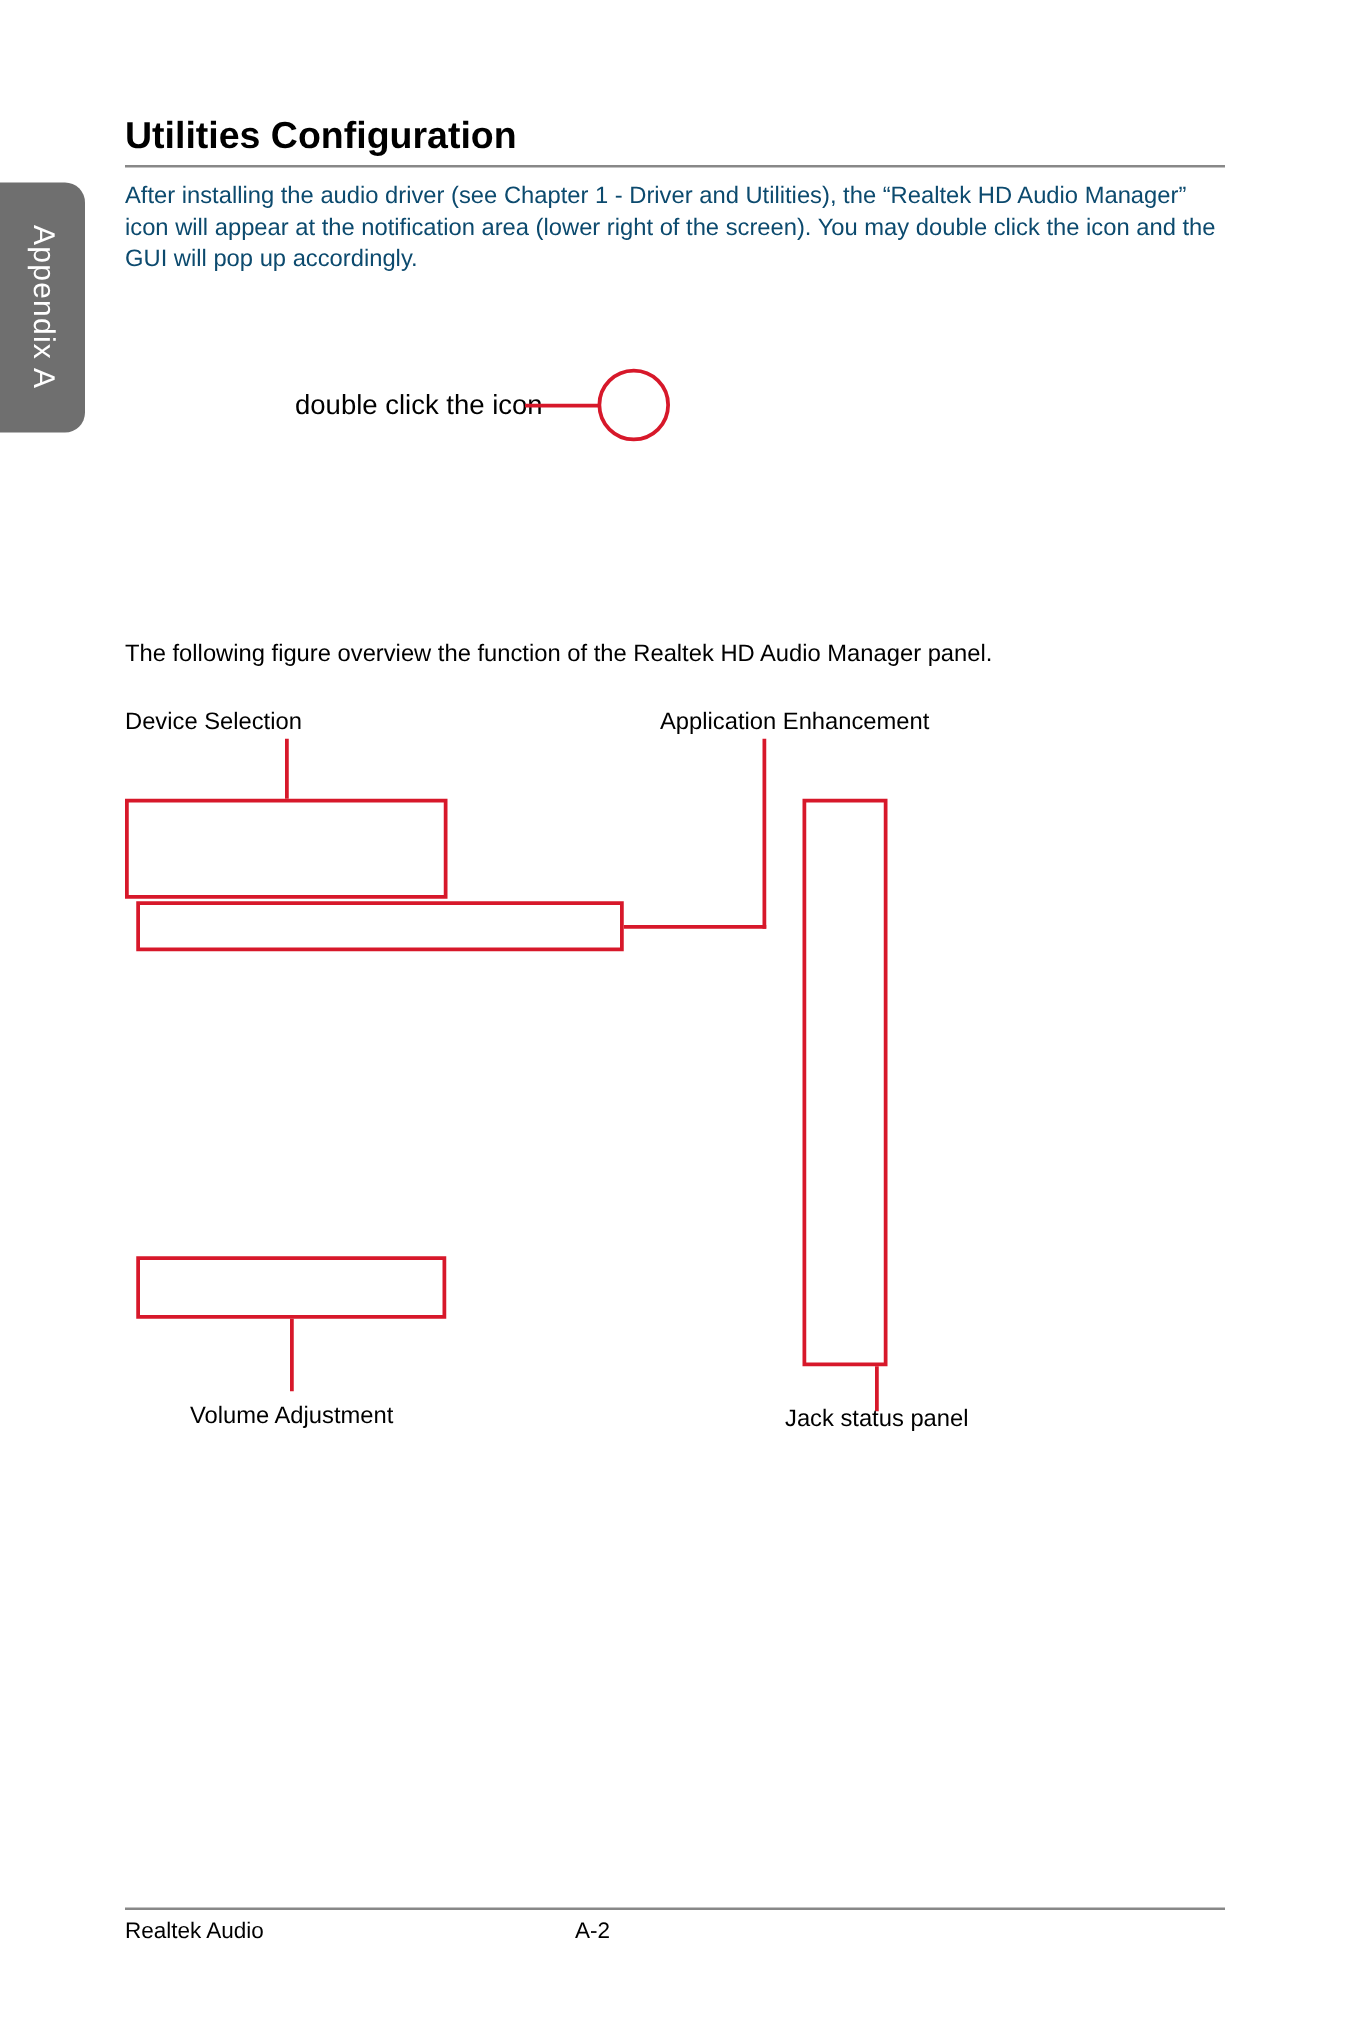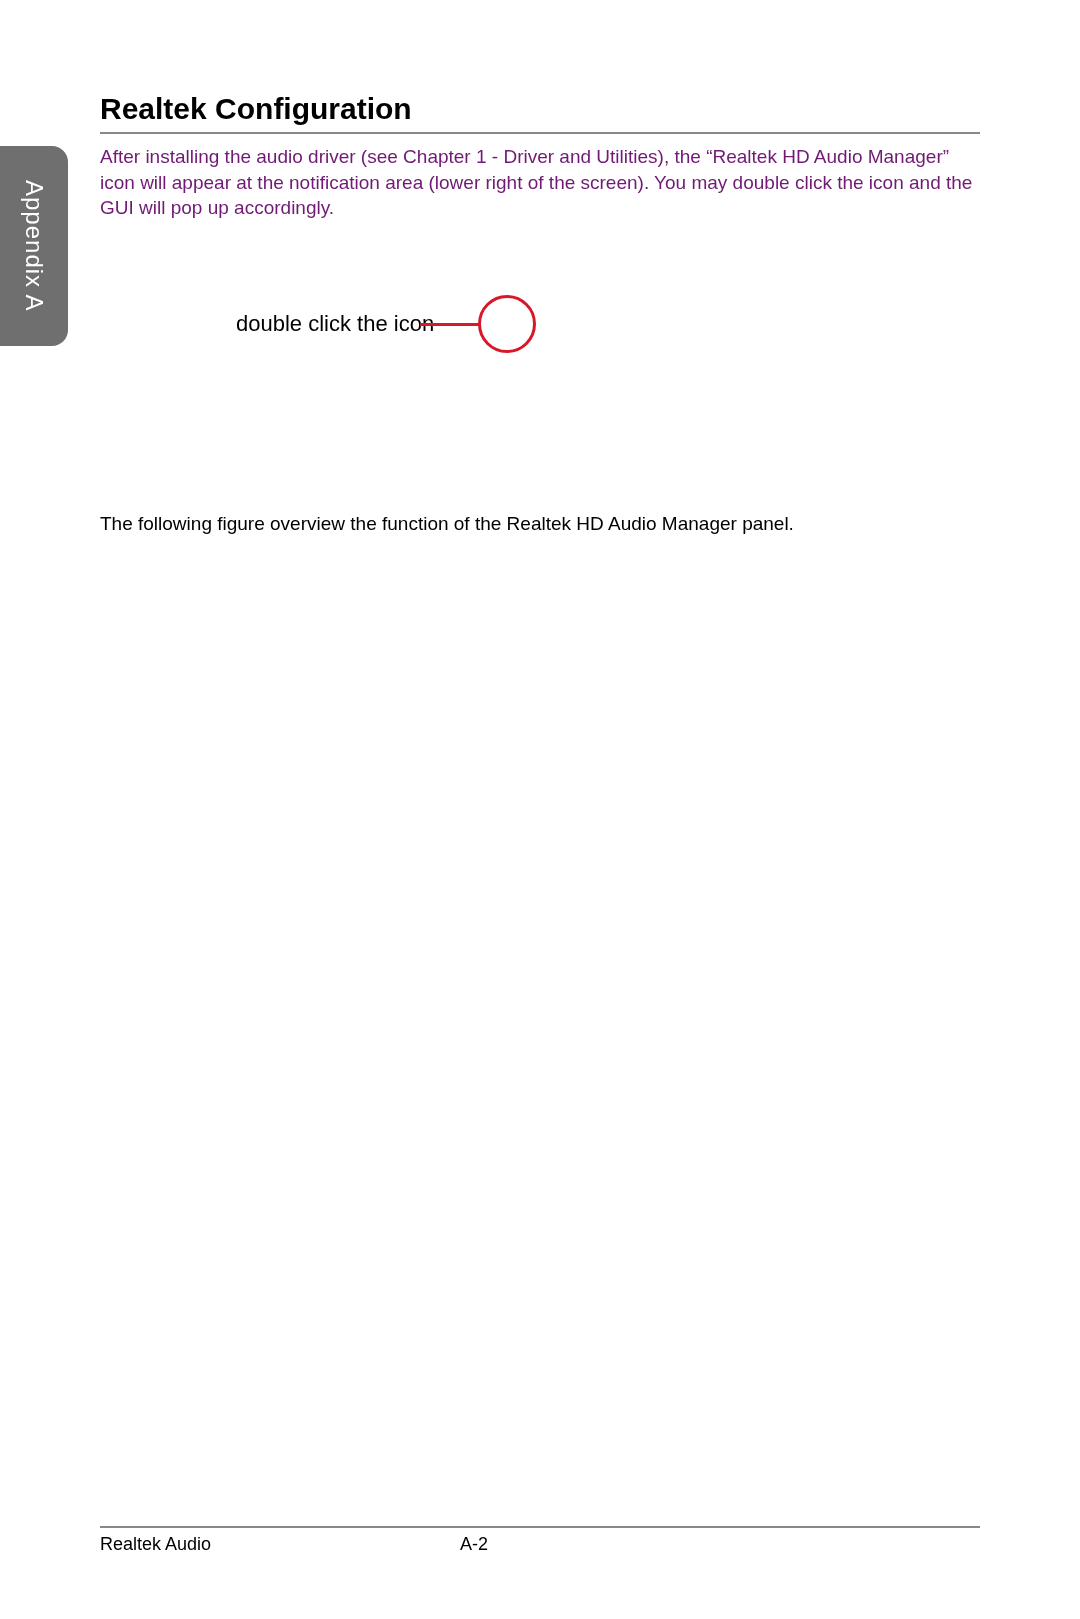--- a/index.html
+++ b/index.html
@@ -42,21 +42,21 @@
     h1 {
       font-size: 30px;
       font-weight: bold;
       padding-bottom: 6px;
       border-bottom: 2px solid #888;
       margin-bottom: 10px;
     }
     .intro {
       font-size: 19px;
       line-height: 1.35;
-      color: #701a75;
+      color: #0c4a6e;
     }
     .icon-figure {
       position: relative;
       height: 80px;
       margin-top: 60px;
       margin-bottom: 150px;
     }
     .icon-label {
       position: absolute;
       left: 136px;
@@ -216,30 +216,49 @@
     }
   </style>
 </head>
 <body>
 
 <div class="sidebar-tab">
   <span>Appendix A</span>
 </div>
 
 <div class="content">
-  <h1>Realtek Configuration</h1>
+  <h1>Utilities Configuration</h1>
   <p class="intro">After installing the audio driver (see Chapter 1 - Driver and Utilities), the “Realtek HD Audio Manager” icon will appear at the notification area (lower right of the screen). You may double click the icon and the GUI will pop up accordingly.</p>
 
   <div class="icon-figure">
     <span class="icon-label">double click the icon</span>
     <div class="icon-line"></div>
     <div class="icon-circle"></div>
   </div>
 
 
   <p class="para3">The following figure overview the function of the Realtek HD Audio Manager panel.</p>
 
+  <div class="diagram">
+    <span class="label-device">Device Selection</span>
+    <span class="label-app">Application Enhancement</span>
+
+    <div class="line-device"></div>
+    <div class="line-app-v"></div>
+    <div class="line-app-h"></div>
+
+    <div class="box-device"></div>
+    <div class="box-app"></div>
+    <div class="box-jack"></div>
+    <div class="box-volume"></div>
+
+    <div class="line-volume"></div>
+    <div class="line-jack"></div>
+
+    <span class="label-volume">Volume Adjustment</span>
+    <span class="label-jack">Jack status panel</span>
+  </div>
 </div>
 
 <div class="footer">
   <span class="left">Realtek Audio</span>
   <span class="center">A-2</span>
 </div>
 
 </body></html>

